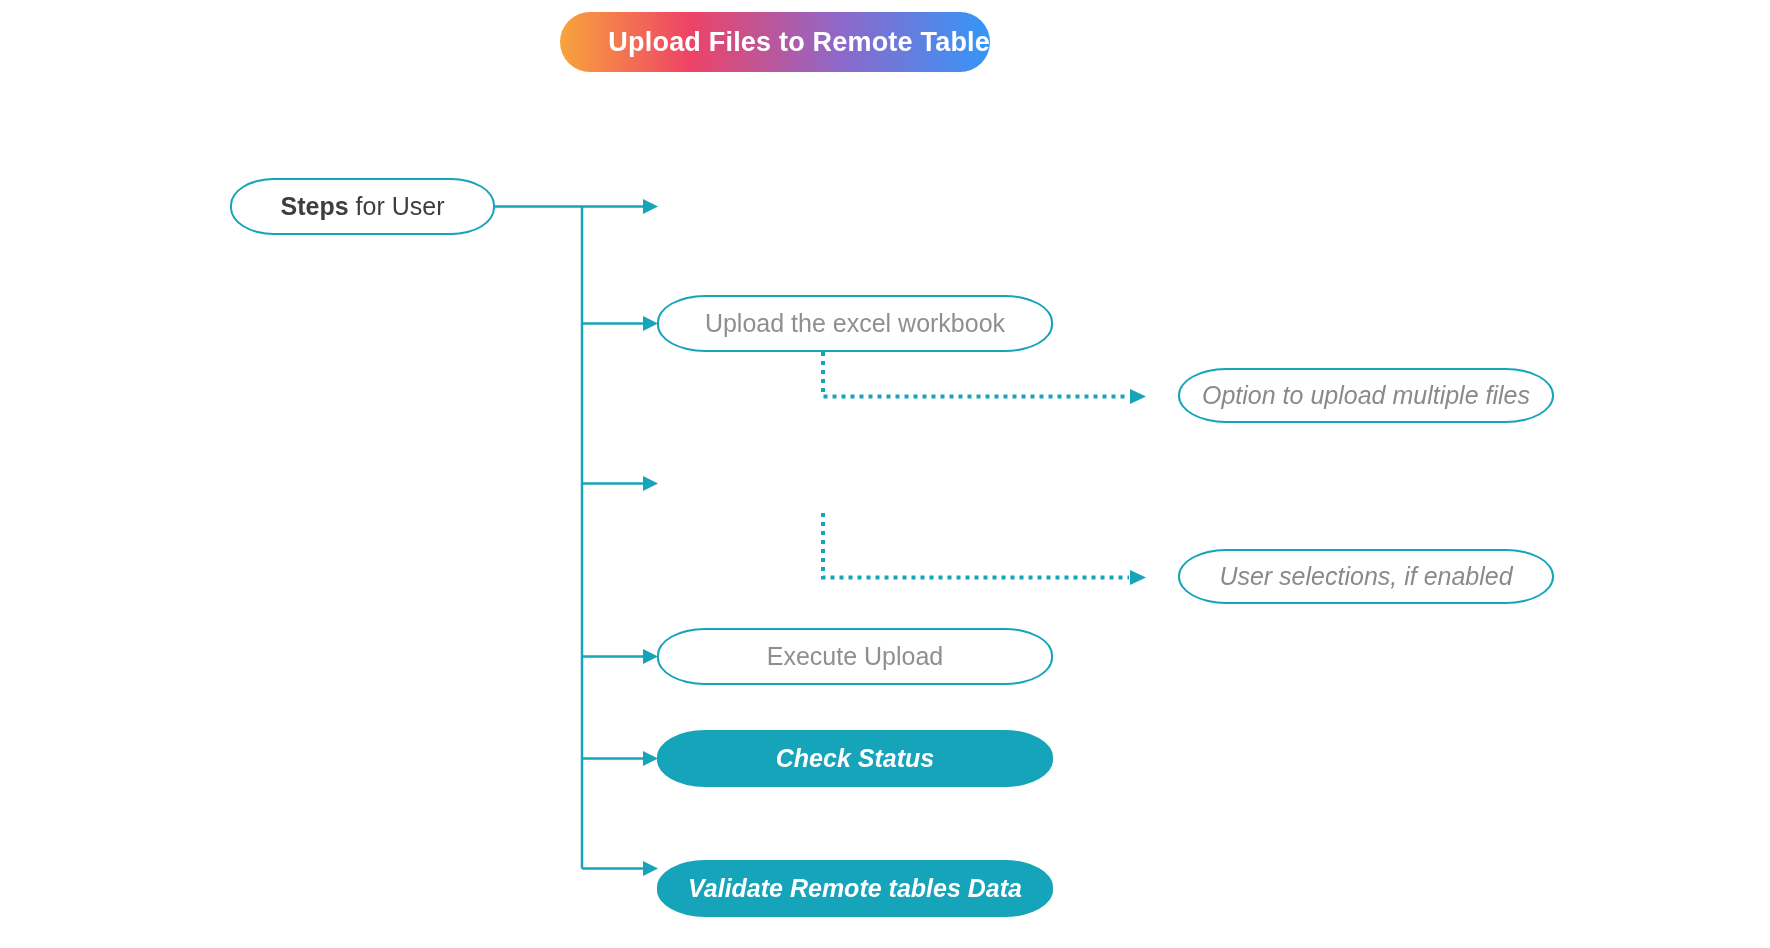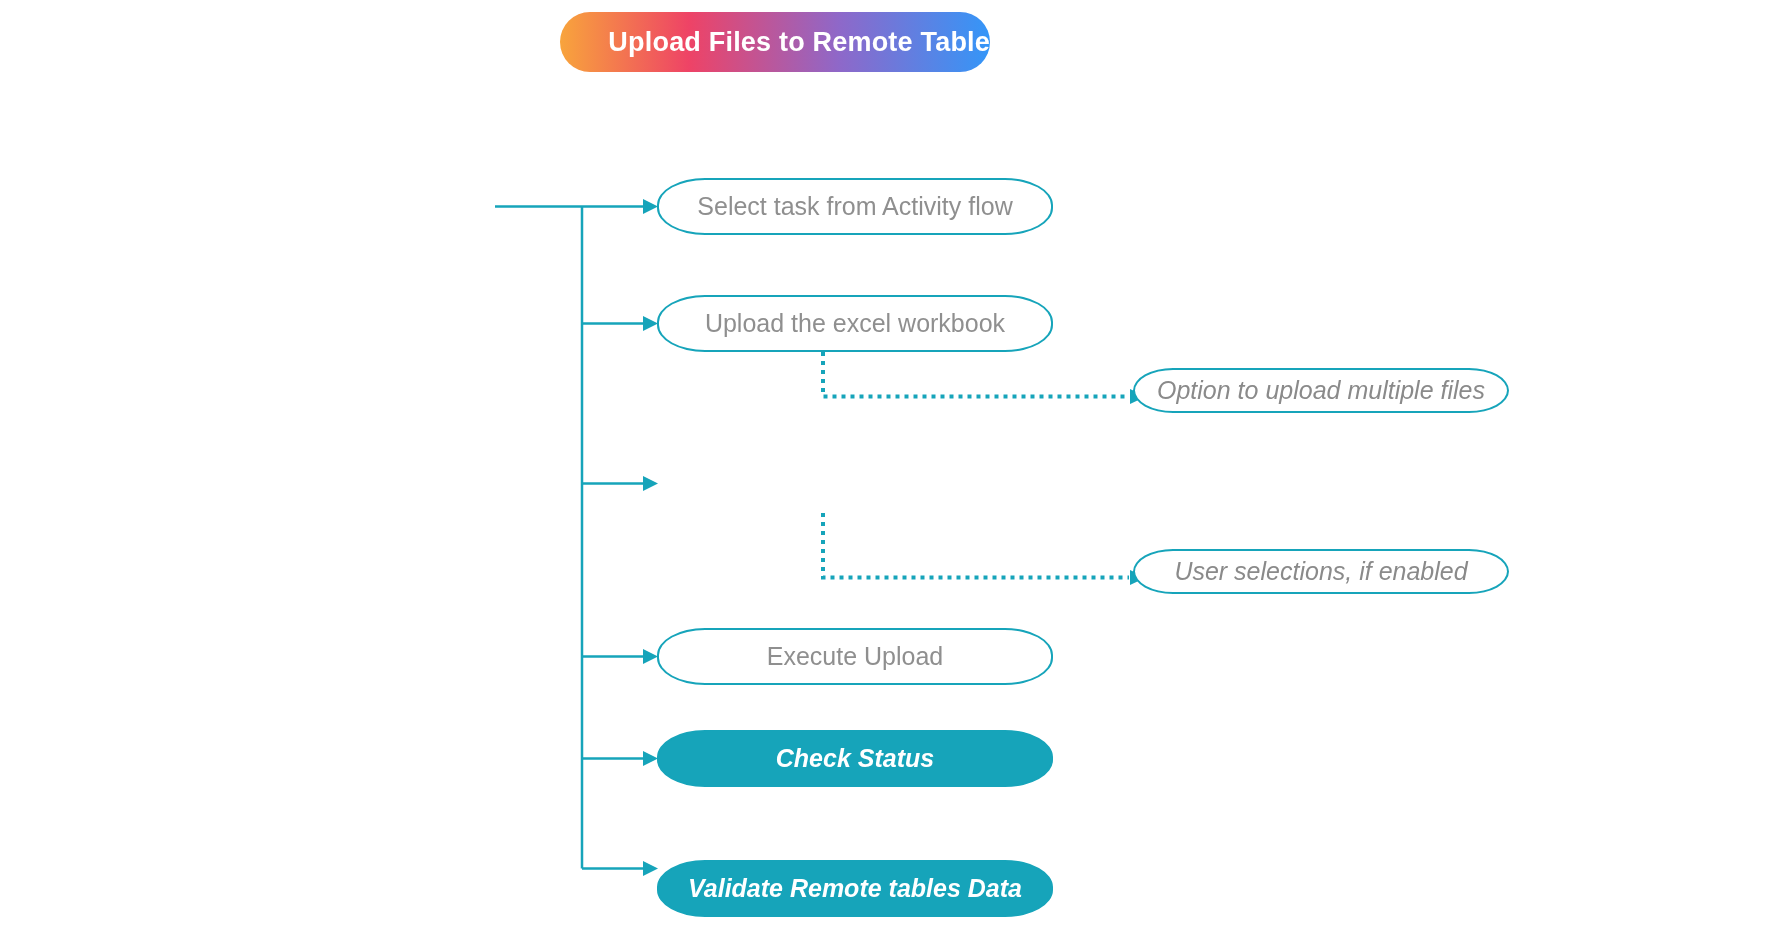--- a/index.html
+++ b/index.html
@@ -70,22 +70,22 @@
 
   .step {
     left: 657px;
     width: 396px; height: 57px;
     border-radius: 48px / 27px;
   }
   .filled { background: var(--teal); border-color: var(--teal); font-style: italic; }
   .filled .lbl { color: var(--filled-text); font-weight: 600; }
 
   .note {
-    left: 1133px;
-    width: 376px; height: 45px;
+    left: 1178px;
+    width: 376px; height: 55px;
     border-radius: 48px / 27px;
   }
   .note .lbl { font-style: italic; color: #8a8a8a; }
 </style>
 </head>
 <body>
 
 <div class="canvas">
 
   <svg class="connector-layer" viewBox="0 0 1770 948">
@@ -110,24 +110,24 @@
     <path class="dot" d="M823 352 V396.5 H1129"></path>
     <polygon class="arrow" points="1146,396.5 1130,389 1130,404"></polygon>
     <path class="dot" d="M823 513 V577.5 H1129"></path>
     <polygon class="arrow" points="1146,577.5 1130,570 1130,585"></polygon>
   </svg>
 
   <div class="title-pill" style="background: linear-gradient(90deg, rgb(248, 164, 60) 0%, rgb(238, 67, 102) 30%, rgb(142, 104, 201) 65%, rgb(52, 150, 248) 100%);">
     <span class="t-lbl">Upload Files to Remote Table</span>
   </div>
 
+  <div class="node root-node">
+    <span class="lbl"><b>Steps</b><span> for User</span></span>
+  </div>
 
-  <div class="node step" style="top:178px">
-    <span class="lbl">Select task from Activity flow</span>
-  </div>
 
   <div class="node step" style="top:295px">
     <span class="lbl">Upload the excel workbook</span>
   </div>
 
   <div class="node note" style="top:368px">
     <span class="lbl">Option to upload multiple files</span>
   </div>
 
 

